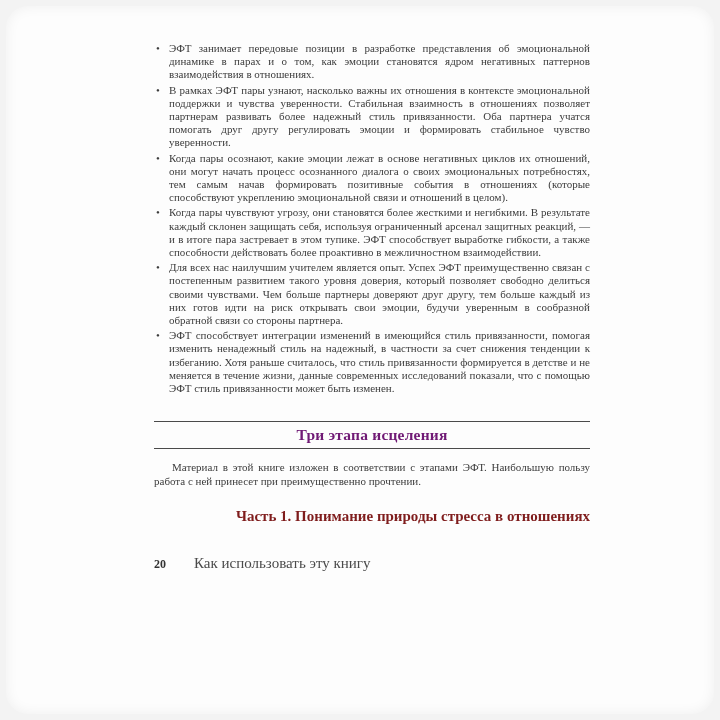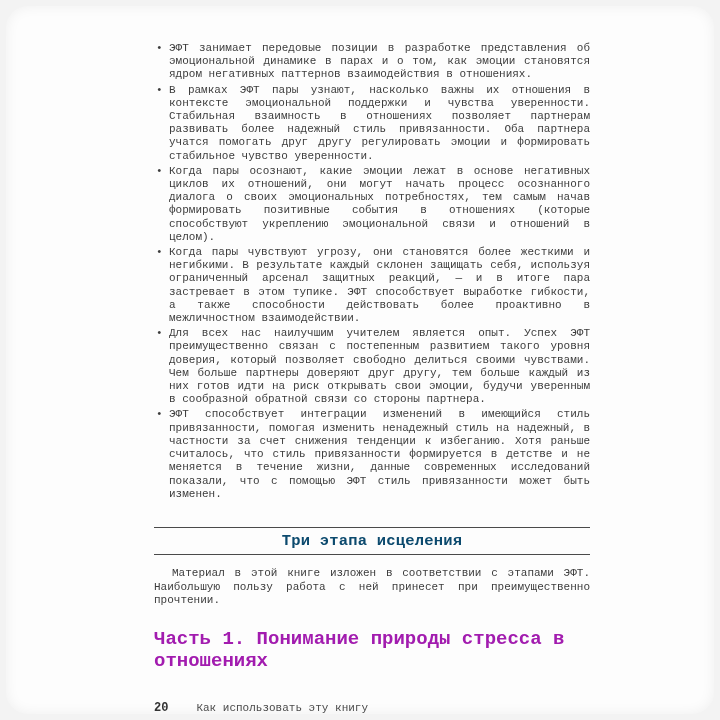--- a/index.html
+++ b/index.html
@@ -1,21 +1,21 @@
 <!DOCTYPE html>
 <html><head>
 <meta charset="utf-8">
 <style>
   html, body { margin: 0; padding: 0; }
   .canvas {
     width: 720px;
     height: 720px;
     background: #f3f3f3;
     position: relative;
-    font-family: Liberation Mono, monospace;
+    font-family: Liberation Serif, serif;
     overflow: hidden;
   }
   .page {
     position: absolute;
     left: 6px; top: 6px;
     width: 708px; height: 708px;
     background: #fdfdfd;
     border-radius: 22px;
     box-shadow: 0 0 14px rgba(0,0,0,0.06) inset;
   }
@@ -53,50 +53,51 @@
     height: 0;
     border-top: 1.6px solid #4a4a4a;
     margin: 0;
   }
   .section-title {
     margin: 0;
     padding: 4px 0 4px 0;
     text-align: center;
     font-size: 15.5px;
     font-weight: bold;
-    color: #0c4a6e;
+    color: #701a75;
     letter-spacing: 0.2px;
   }
   .para {
     margin: 12px 0 0 0;
     font-size: 11px;
     line-height: 13.6px;
     text-align: justify;
     text-indent: 18px;
     font-weight: 500;
   }
   .part-heading {
     margin: 20px 0 0 0;
-    font-size: 19px;
+    font-size: 15px;
     font-weight: bold;
-    color: #a21caf;
+    color: #7f1d1d;
+    text-align: right;
   }
   .footer {
     margin-top: 18px;
     display: flex;
     align-items: baseline;
     gap: 28px;
   }
   .page-num {
     font-size: 12px;
     font-weight: bold;
     color: #333333;
   }
   .running-title {
-    font-size: 11px;
+    font-size: 15px;
     color: #4a4a4a;
     font-weight: 500;
     margin-top: 12px;
   }
 </style>
 </head>
 <body>
 
 <div class="canvas">
   <div class="page">

